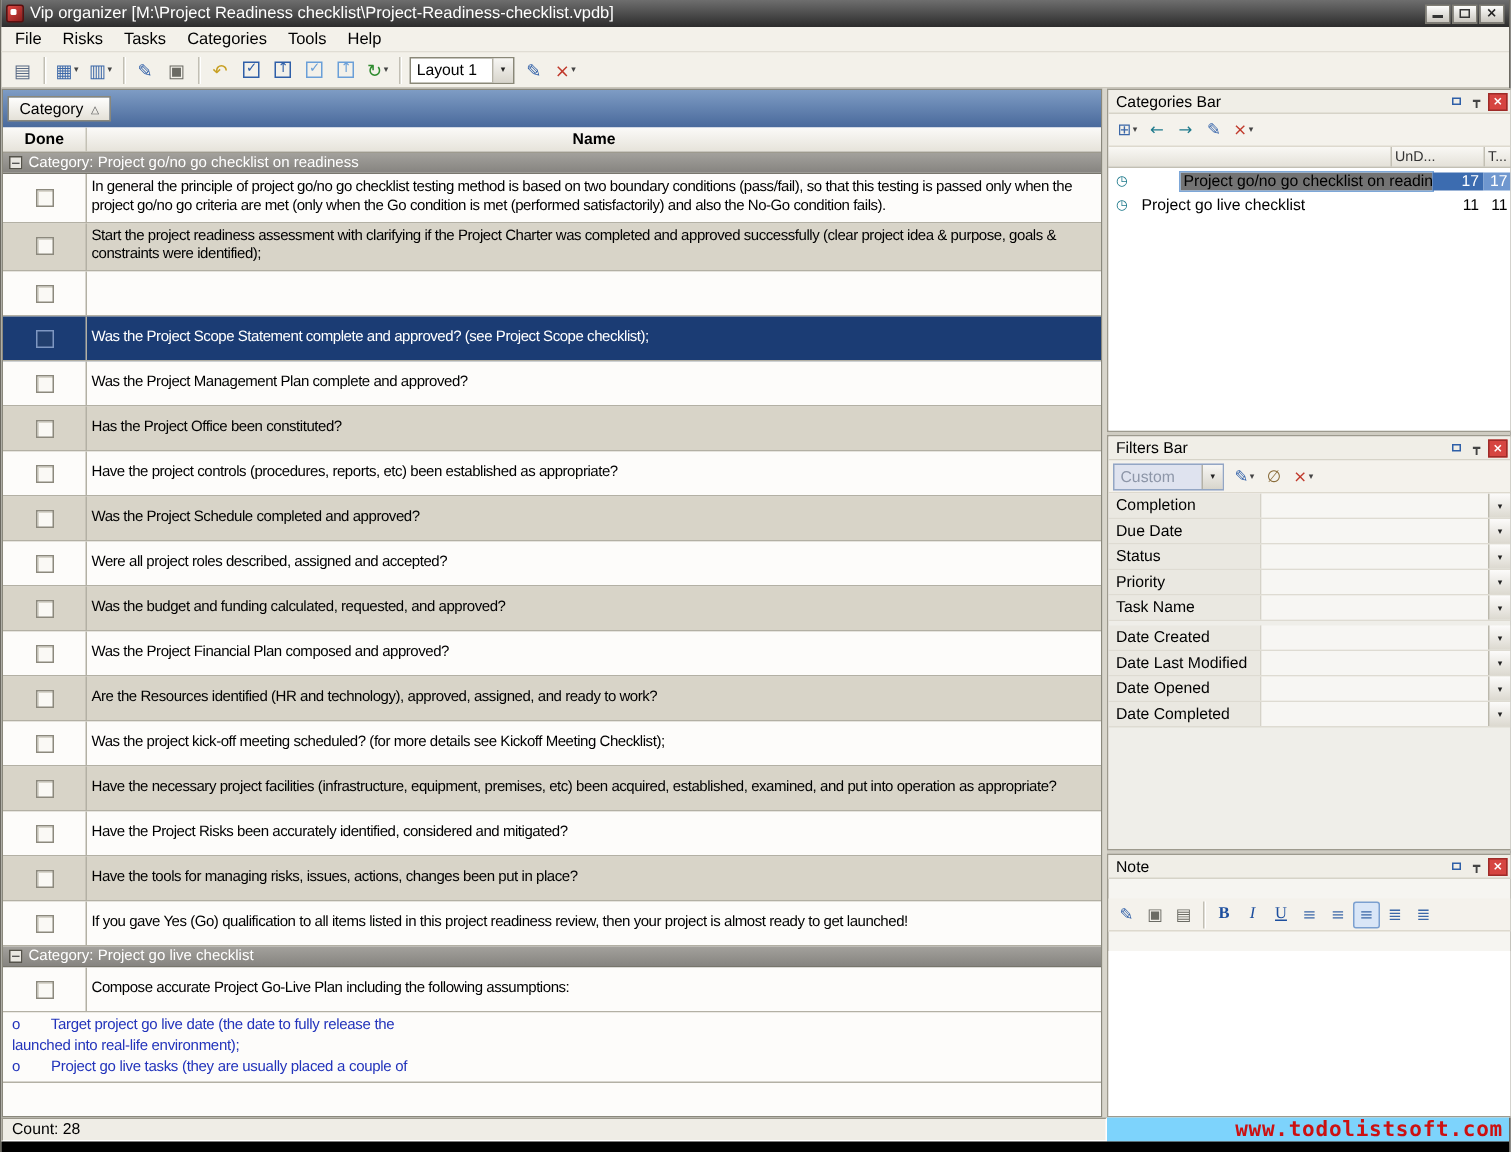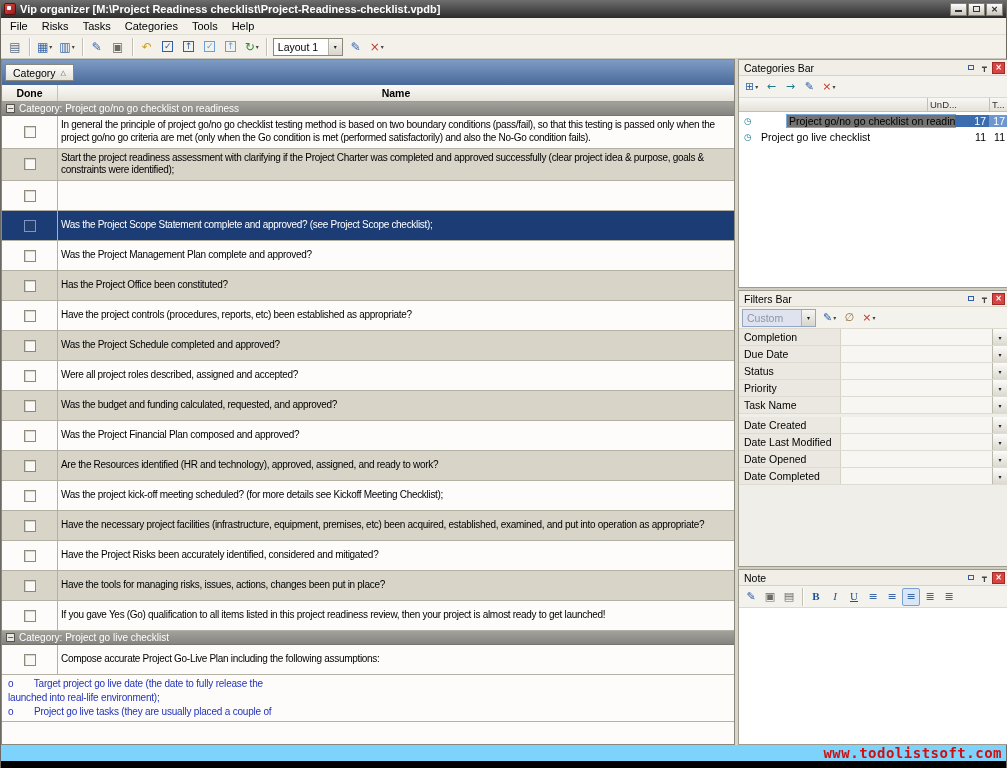--- a/index.html
+++ b/index.html
@@ -7,21 +7,21 @@
   .app { width:1007px; height:768px; display:flex; flex-direction:column;
          background:#ece9e2; border-left:1px solid #6b6961; border-right:1px solid #6b6961;
          font-family:"Liberation Sans", sans-serif; }
 
   
   .titlebar { height:18px; flex:none; background:linear-gradient(#6e6e6e,#2c2c2c);
               display:flex; align-items:center; padding:0 3px; gap:4px; }
   .app-icon { width:12px; height:12px; border-radius:2px; flex:none;
               background:linear-gradient(135deg,#e04a45,#8c1d1d); border:1px solid #5a0f0f; position:relative; }
   .app-icon::after { content:""; position:absolute; left:2px; top:2px; width:4px; height:4px; background:#fff; border-radius:1px; }
-  .title-text { color:#fff; font-size:11px; font-weight:bold; flex:1; white-space:nowrap; overflow:hidden; }
+  .title-text { color:#fff; font-size:11px; font-weight:normal; flex:1; white-space:nowrap; overflow:hidden; }
   .win-btn { width:17px; height:13px; flex:none; margin-left:1px;
              background:linear-gradient(#fdfdfc,#c8c5bd); border:1px solid #7f7d74;
              display:flex; align-items:center; justify-content:center;
              font:bold 9px "DejaVu Sans", sans-serif; color:#222; }
   .win-btn .min-glyph { display:block; width:7px; height:6px; border-bottom:2px solid #333; }
   .win-btn .sq { display:block; width:7px; height:6px; border:1px solid #333; }
 
   
   .menubar { height:17px; flex:none; background:#f3f1ea; display:flex; align-items:center;
              padding-left:2px; font-size:11px; border-bottom:1px solid #e0ddd4; }
@@ -75,21 +75,21 @@
   .row.selected .checkbox { background:#223f6e; border-color:#7e97c2; box-shadow:none; }
   .name-cell { flex:1; padding:3px 8px 3px 3px; font-size:10px; line-height:1.28;
                letter-spacing:-0.3px; display:flex; flex-direction:column; justify-content:center; }
   .row.note { display:block; padding:2px 6px; min-height:0; }
   .note-line { color:#2233bb; font-size:10px; line-height:1.4; letter-spacing:-0.2px; white-space:pre-wrap; }
 
   
   .panel { display:flex; flex-direction:column; min-height:0; background:#f6f5f1; border:1px solid #9d9a8e; }
   .panel.categories { height:229px; flex:none; }
   .panel.filters { height:277px; flex:none; }
-  .panel.note { flex:1; }
+  .panel.note { flex:1;gap:13px; }
   .panel-gap { height:2px; flex:none; }
   .panel-header { height:16px; flex:none; display:flex; align-items:center;
                   background:#f0eee7; border-bottom:1px solid #d6d3c8; padding:0 2px 0 5px; font-size:10.5px; }
   .panel-title { flex:1; white-space:nowrap; overflow:hidden; }
   .pbtn { width:13px; height:12px; flex:none; margin-left:1px; display:flex; align-items:center;
           justify-content:center; font-family:"DejaVu Sans", sans-serif; font-size:8px; color:#444; }
   .pbtn.max .sq { display:block; width:6px; height:5px; border:1px solid #2e5fa8; }
   .pbtn.close { background:#d64541; border:1px solid #9e2b28; color:#fff; font-weight:bold; }
   .panel-toolbar { height:22px; flex:none; display:flex; align-items:center; gap:1px;
                    padding:0 3px; background:#f4f2ec; border-bottom:1px solid #ddd9ce; }
@@ -545,19 +545,20 @@
               <span class="glyph" style="color: rgb(60, 104, 168);">≣</span>
             </div>
           </div>
         <div class="note-body"></div>
       </div>
 
     </div>
   </div>
 
   <div class="statusrow">
+    <div class="status-cell">Count: 28</div>
     <div class="status-right">
       <span class="watermark">www.todolistsoft.com</span>
     </div>
   </div>
 
   <div class="bottom-strip"></div>
 </div>
 
 </body></html>

